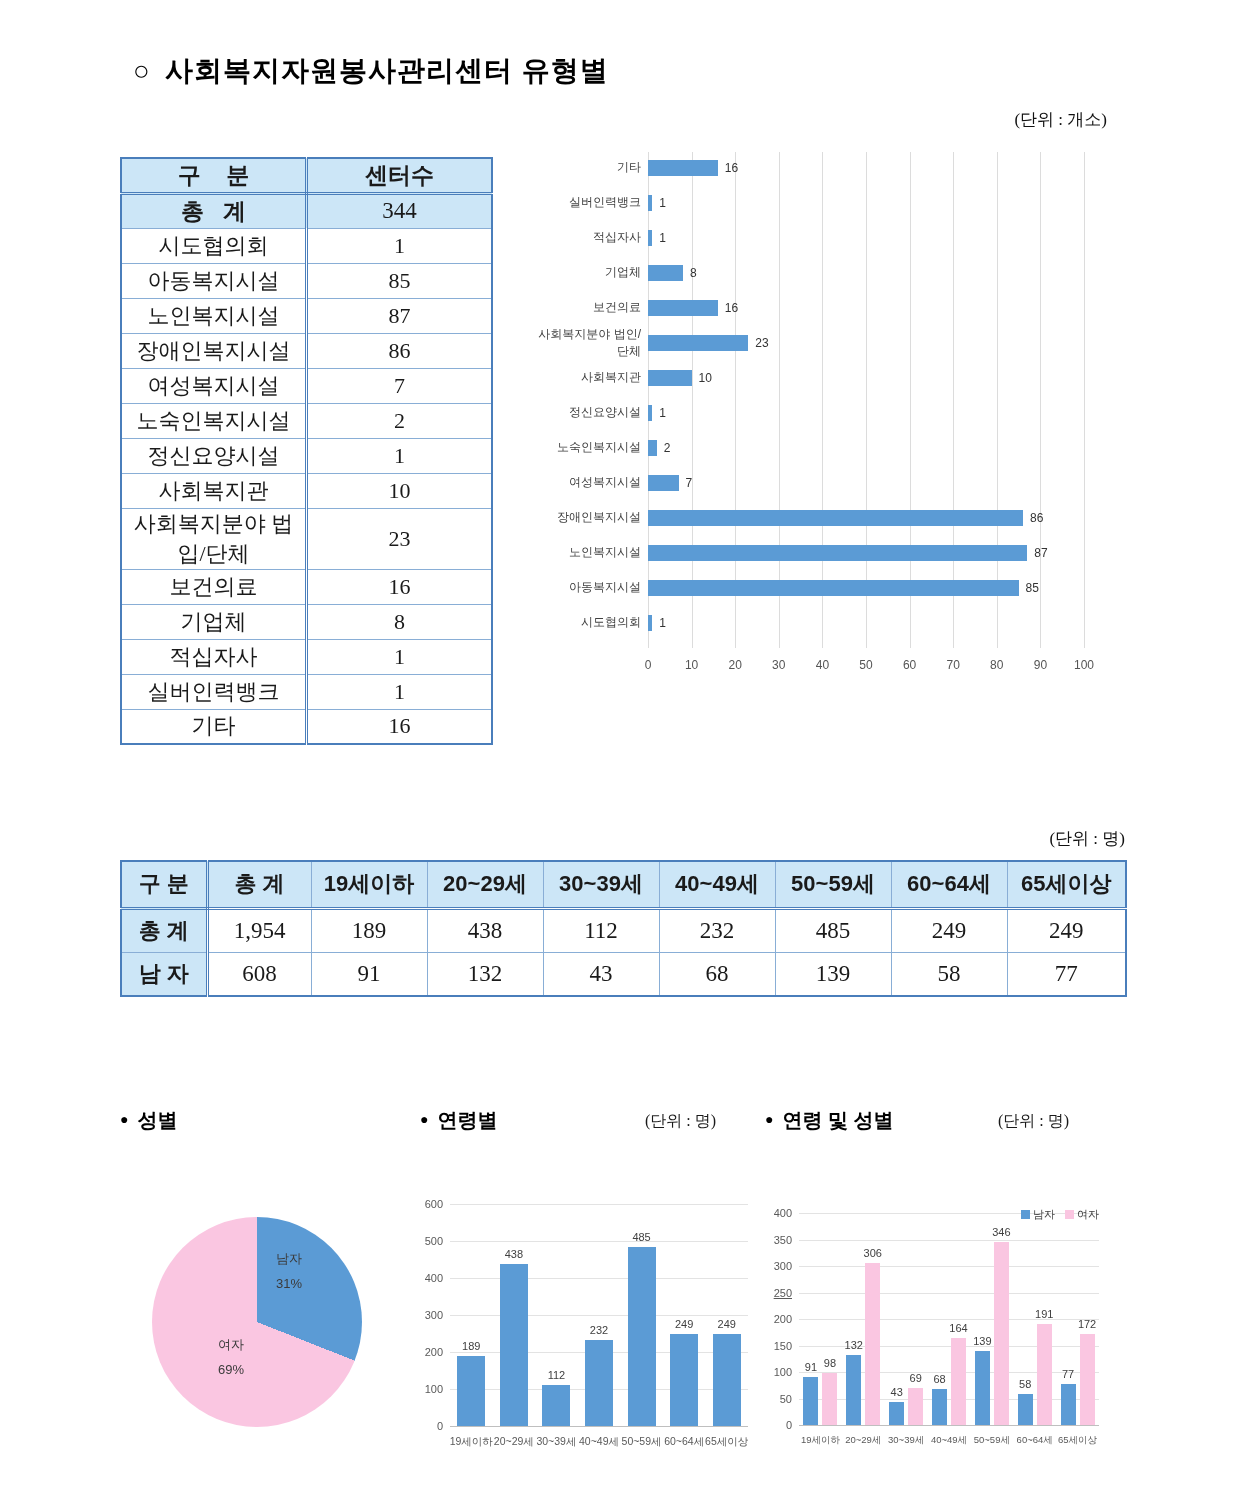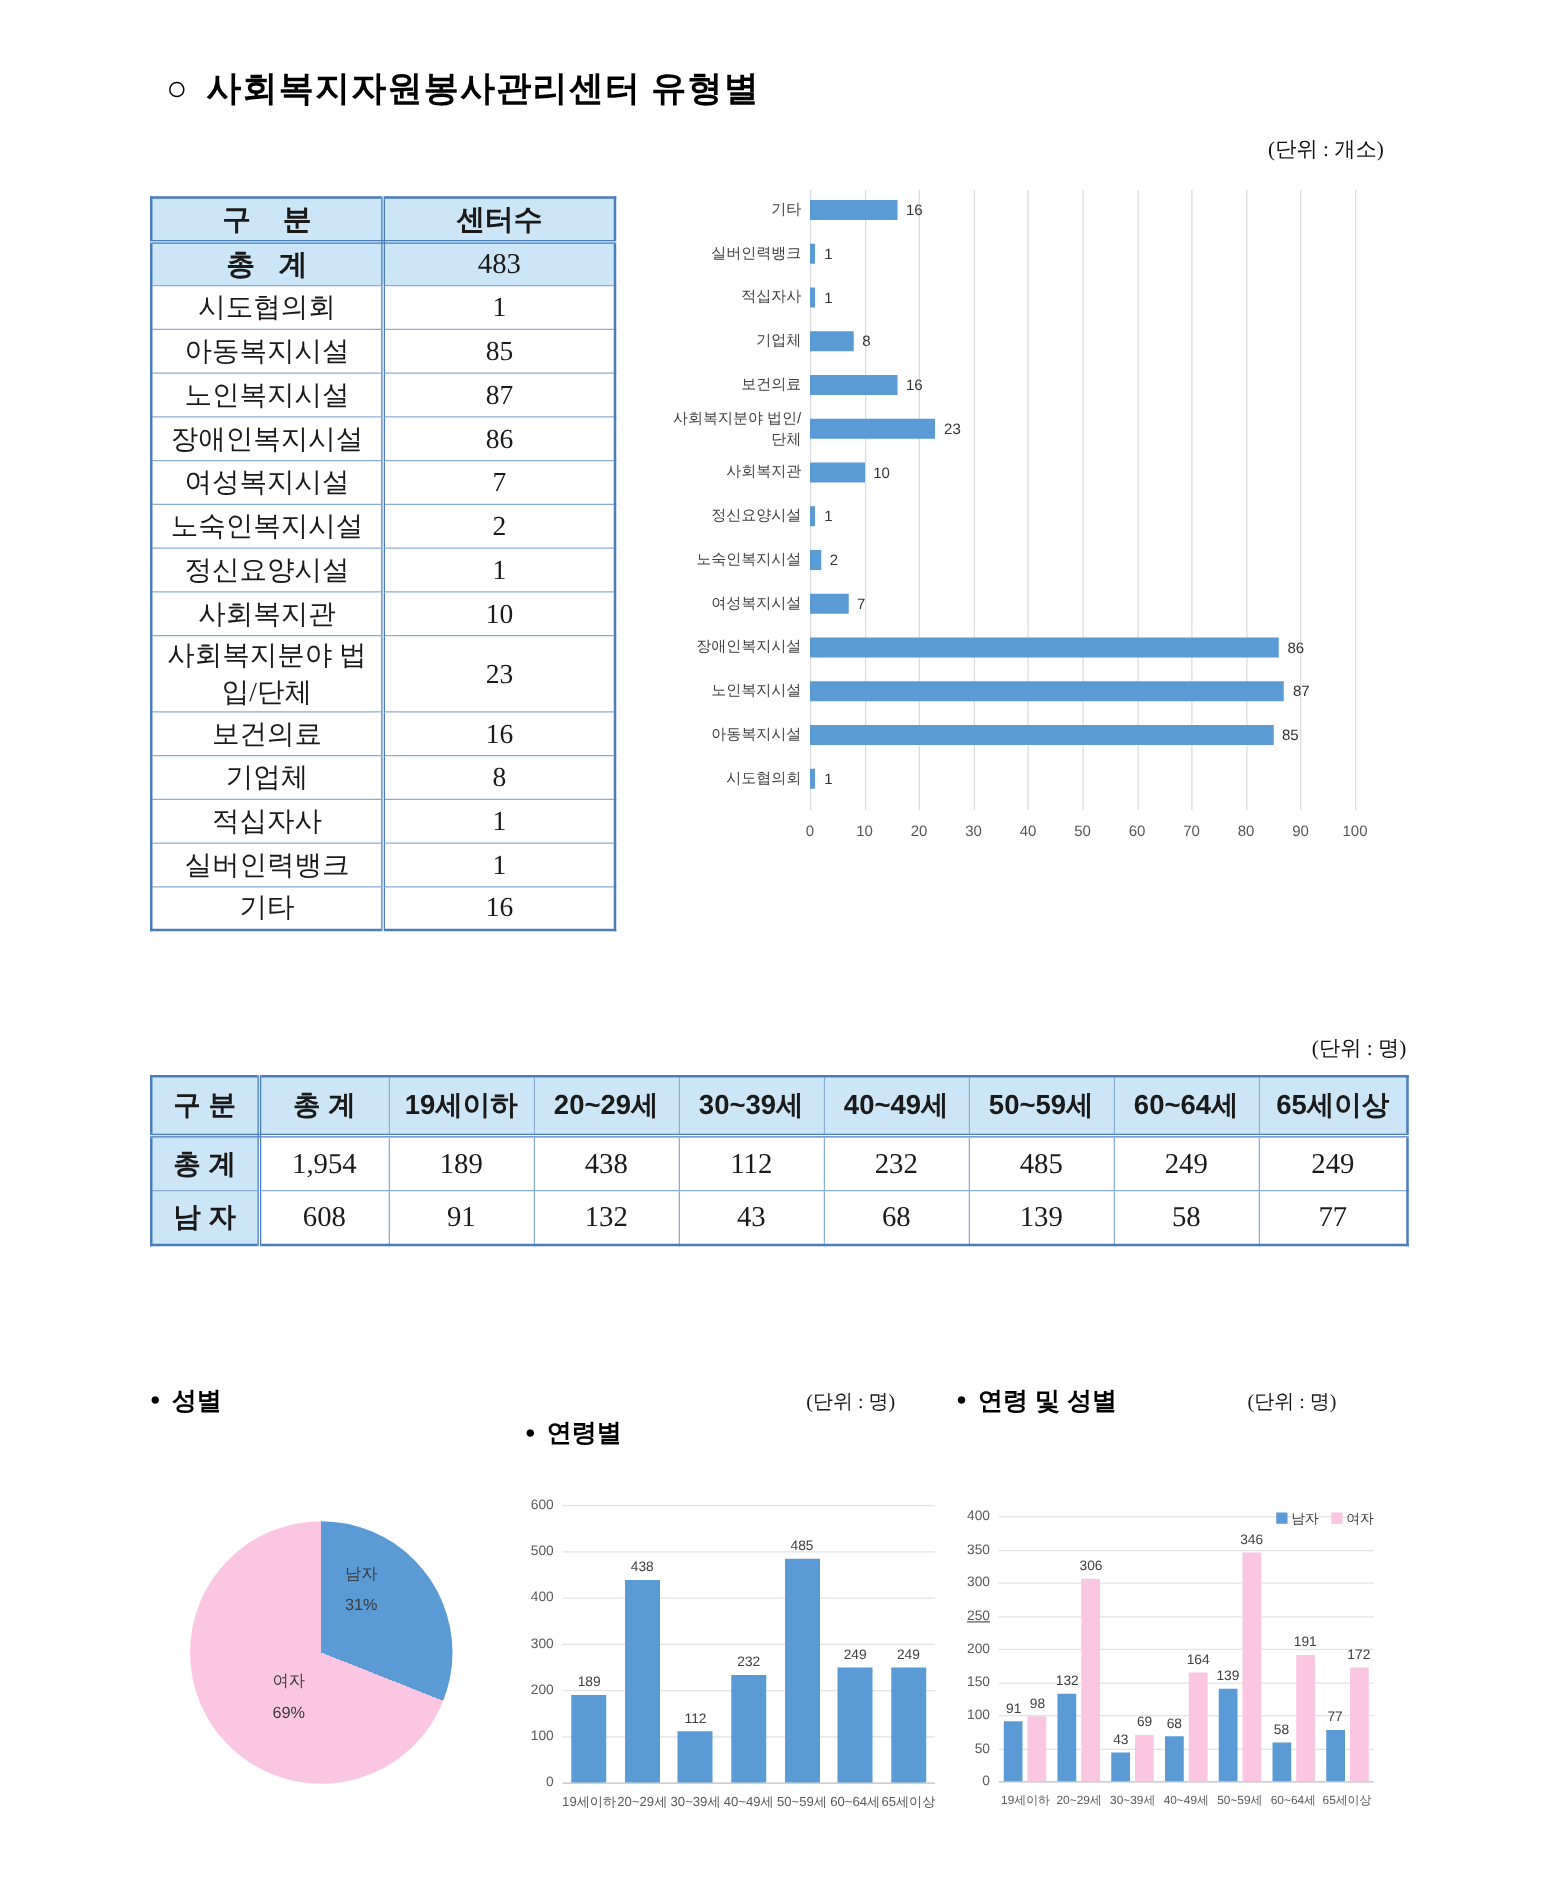--- a/index.html
+++ b/index.html
@@ -3,21 +3,21 @@
 <meta charset="utf-8">
 <style>
   * { margin:0; padding:0; box-sizing:border-box; }
   body { background:#888; }
   .page {
     position:relative; width:1239px; height:1505px; background:#ffffff;
     margin:0 auto; font-family:"Liberation Serif", serif; color:#1a1a1a; overflow:hidden;
   }
   
   .sec-title {
-    position:absolute; font-family:Liberation Serif, serif;
+    position:absolute; font-family:Liberation Sans, sans-serif;
     font-weight:700; font-size:28px; letter-spacing:1px; color:#000;
   }
   #sec1-title { left:133px; top:52px; }
   #sec2-title { left:120px; top:772px; }
   .sec-marker { font-weight:400; margin-right:14px; }
   .unit-label {
     position:absolute; font-family:"Liberation Serif", serif; font-size:17px; color:#111;
   }
   #unit1 { top:108px; right:132px; }
   #unit2 { top:827px; right:114px; }
@@ -64,21 +64,21 @@
   #table2 tbody td.rowlab {
     background:#cce6f7; font-family:"Liberation Sans", sans-serif; font-weight:700;
     font-size:22px; border-right:3px double #4a7ebb;
   }
   #table2 thead th:first-child { border-right:3px double #4a7ebb; }
   
   .mini-title { position:absolute; top:1107px; font-family:"Liberation Sans", sans-serif;
     font-weight:700; font-size:20px; color:#000; }
   .mini-title .bullet { font-size:14px; vertical-align:3px; margin-right:9px; }
   .mini-unit { position:absolute; top:1111px; font-size:16px; font-family:"Liberation Serif", serif; }
-  #pie-title { left:120px; } #bar-title { left:420px;margin-top:26px; } #grouped-title { left:765px; }
+  #pie-title { left:120px; } #bar-title { left:420px; } #grouped-title { left:765px; }
   #bar-unit { left:645px; } #grouped-unit { left:998px; }
   
   #pie { position:absolute; left:152px; top:1217px; width:210px; height:210px; border-radius:50%; }
   .pie-lab { position:absolute; font-family:"Liberation Sans", sans-serif; font-size:13px;
     color:#3b3b3b; line-height:1.9; }
   
   .vchart { position:absolute; font-family:"Liberation Sans", sans-serif; color:#595959; }
   #vbar { left:420px; top:1188px; width:334px; height:282px; }
   #gbar { left:763px; top:1193px; width:364px; height:282px; }
   .ytick { position:absolute; text-align:right; font-size:11px; }
@@ -104,21 +104,21 @@
   <table id="table1">
     <thead>
       <tr>
         <th>구&nbsp;&nbsp;&nbsp;&nbsp;분</th>
         <th>센터수</th>
       </tr>
     </thead>
     <tbody id="t1-body">
         <tr class="hl">
           <td>총&nbsp;&nbsp;&nbsp;계</td>
-          <td>483</td>
+          <td>344</td>
         </tr>
         <tr>
           <td>시도협의회</td>
           <td>1</td>
         </tr>
         <tr>
           <td>아동복지시설</td>
           <td>85</td>
         </tr>
         <tr>

